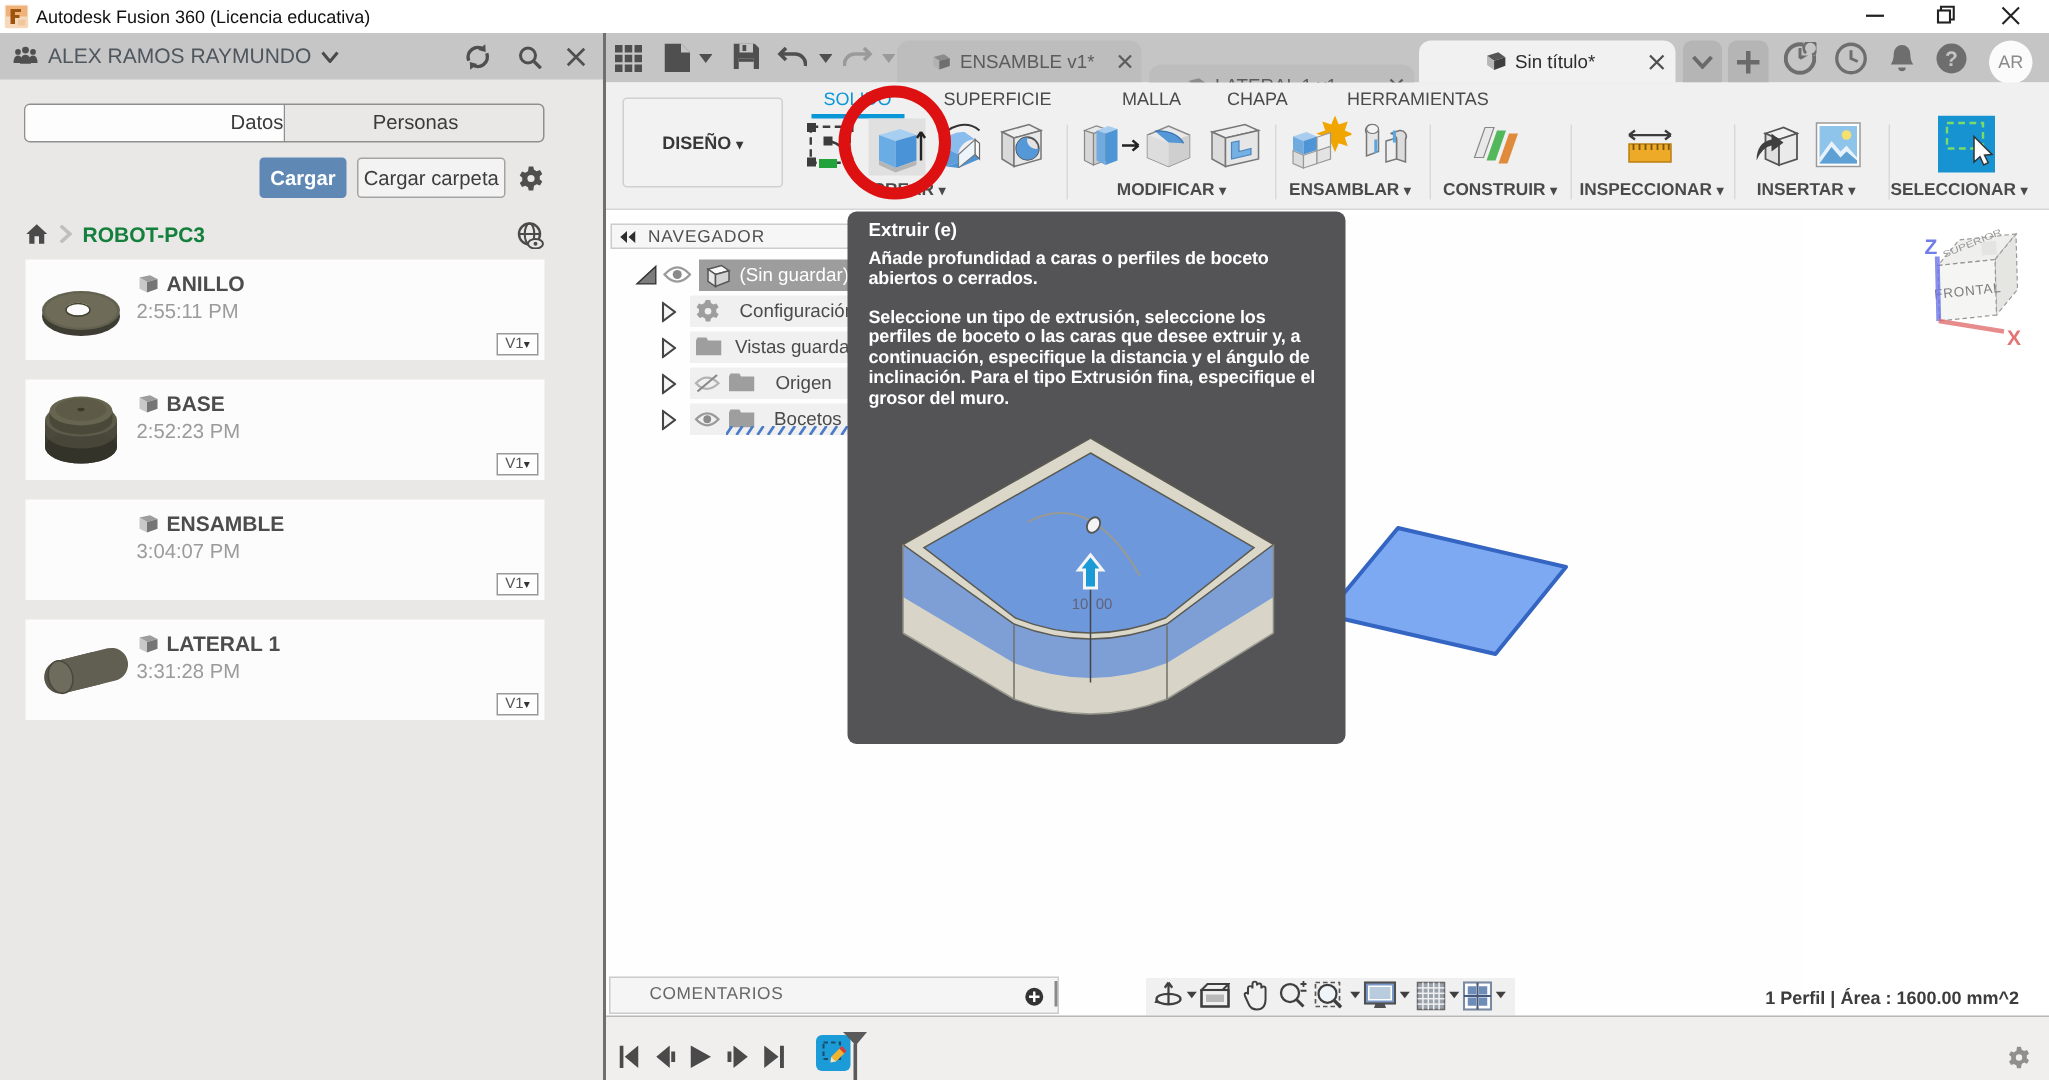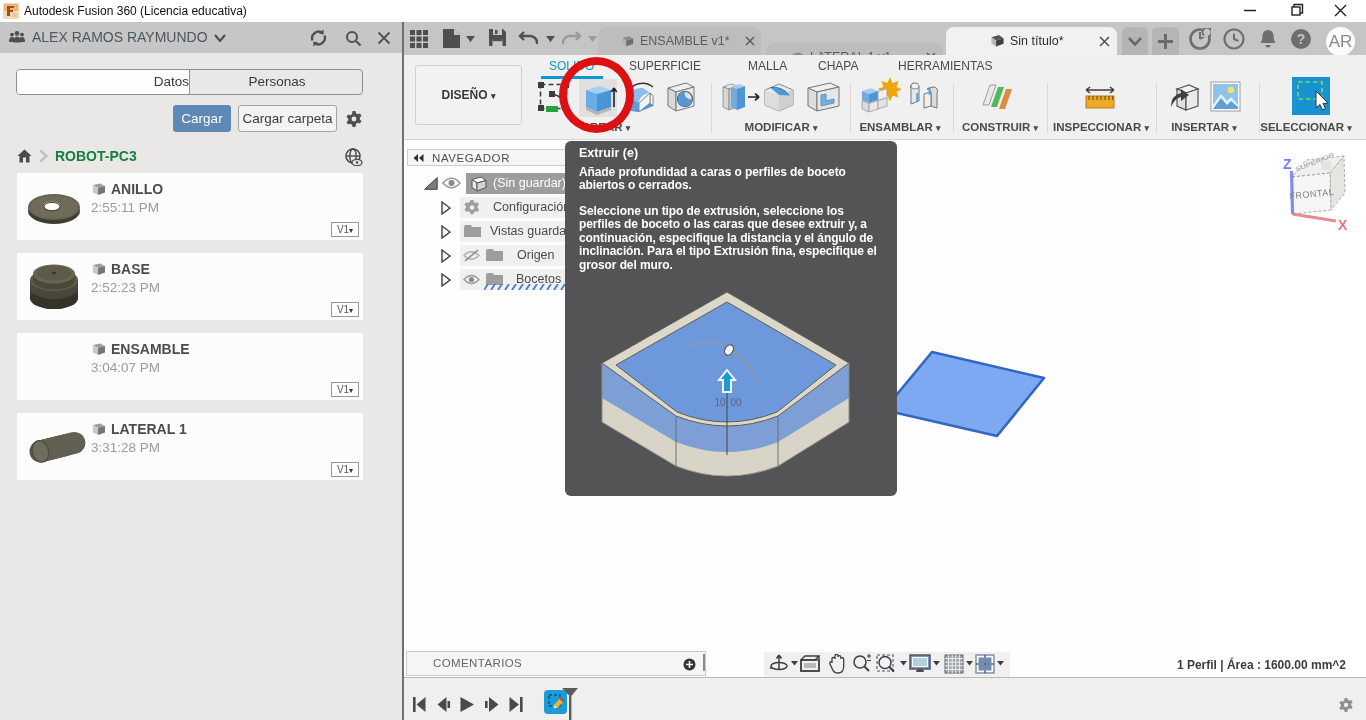--- a/index.html
+++ b/index.html
@@ -69,21 +69,21 @@
     <svg class="abs" style="left:377px;top:9px;" width="14" height="14" viewBox="0 0 14 14">
       <path d="M1.5,1.5 L12.5,12.5 M12.5,1.5 L1.5,12.5" stroke="#4f4f4f" stroke-width="1.8"></path>
     </svg>
   </div>
 
   <div class="abs" style="left:16px;top:47px;width:347px;height:26px;border:1px solid #8f8f8f;border-radius:4px;background:#e9e8e7;">
     <div class="abs" style="left:0;top:0;width:173px;height:24px;background:#fdfdfd;border-right:1px solid #8f8f8f;border-radius:3px 0 0 3px;text-align:right;line-height:24px;font-size:13.5px;color:#3b3b3b;">Datos</div>
     <div class="abs" style="left:174px;top:0;width:172px;height:24px;text-align:center;line-height:24px;font-size:13.5px;color:#3b3b3b;">Personas</div>
   </div>
 
-  <div class="abs" style="left:173px;top:83px;width:58px;height:27px;background:#5f88b4;border-radius:3px;text-align:center;line-height:27px;font-size:13.5px;font-weight:normal;color:#fff;">Cargar</div>
+  <div class="abs" style="left:173px;top:83px;width:58px;height:27px;background:#5f88b4;border-radius:3px;text-align:center;line-height:27px;font-size:13.5px;font-weight:bold;color:#fff;">Cargar</div>
   <div class="abs" style="left:238px;top:83px;width:99px;height:27px;background:#f3f3f3;border:1px solid #a4a4a4;border-radius:3px;text-align:center;line-height:25px;font-size:13.5px;color:#3d3d3d;">Cargar carpeta</div>
   <svg class="abs" style="left:345px;top:88px;" width="18" height="18" viewBox="0 0 18 18">
     <path fill="#4f4f4f" d="M7.5,1 h3 l0.5,2.2 a6,6 0 0 1 1.8,1 l2.2,-0.8 l1.5,2.6 l-1.7,1.5 a6,6 0 0 1 0,2 l1.7,1.5 l-1.5,2.6 l-2.2,-0.8 a6,6 0 0 1 -1.8,1 L10.5,17 h-3 L7,14.8 a6,6 0 0 1 -1.8,-1 l-2.2,0.8 L1.5,12 l1.7,-1.5 a6,6 0 0 1 0,-2 L1.5,7 L3,4.4 l2.2,0.8 a6,6 0 0 1 1.8,-1 Z"></path>
     <circle cx="9" cy="9" r="2.4" fill="#e9e8e7"></circle>
   </svg>
 
   <svg class="abs" style="left:17px;top:127px;" width="15" height="14" viewBox="0 0 15 14">
     <path d="M0.5,7 L7.5,0.5 L14.5,7 L12.5,7 L12.5,13.5 L9,13.5 L9,8.5 L6,8.5 L6,13.5 L2.5,13.5 L2.5,7 Z" fill="#4a4a4a"></path>
   </svg>
   <svg class="abs" style="left:39px;top:128px;" width="9" height="12" viewBox="0 0 9 12">
@@ -269,21 +269,21 @@
     <path d="M11,5.5 L11,11 L15.5,13" fill="none" stroke="#6e6e6e" stroke-width="2"></path>
   </svg>
   <svg class="abs" style="left:853px;top:6px;" width="22" height="22" viewBox="0 0 22 22">
     <path d="M11,2 a5.5,5.5 0 0 1 5.5,5.5 q0,5 2,7.5 L3.5,15 q2,-2.5 2,-7.5 A5.5,5.5 0 0 1 11,2 Z" fill="#6e6e6e"></path>
     <path d="M8.5,17 a2.5,2.5 0 0 0 5,0 Z" fill="#6e6e6e"></path>
   </svg>
   <svg class="abs" style="left:886px;top:6px;" width="22" height="22" viewBox="0 0 22 22">
     <circle cx="11" cy="11" r="10" fill="#6e6e6e"></circle>
     <text x="11" y="16" font-size="14" font-weight="bold" fill="#c5c5c5" text-anchor="middle" font-family="Liberation Sans">?</text>
   </svg>
-  <div class="abs" style="left:922px;top:5px;width:29px;height:29px;border-radius:50%;background:#fbfbfb;text-align:center;line-height:29px;font-size:17px;color:#8a8a8a;">AR</div>
+  <div class="abs" style="left:922px;top:5px;width:29px;height:29px;border-radius:50%;background:#fbfbfb;text-align:center;line-height:29px;font-size:12px;color:#8a8a8a;">AR</div>
 </div>
 
 <div class="abs" style="left:404px;top:55px;width:962px;height:85px;background:#f0f0f0;border-bottom:1px solid #d6d6d6;">
 
   <div class="abs" style="left:145px;top:4px;font-size:12px;color:#0a97d8;">SOLIDO</div>
   <div class="abs" style="left:137px;top:21px;width:62px;height:3px;background:#0a97d8;"></div>
   <div class="abs rtab" style="left:225px;">SUPERFICIE</div>
   <div class="abs rtab" style="left:344px;">MALLA</div>
   <div class="abs rtab" style="left:414px;">CHAPA</div>
   <div class="abs rtab" style="left:494px;">HERRAMIENTAS</div>

